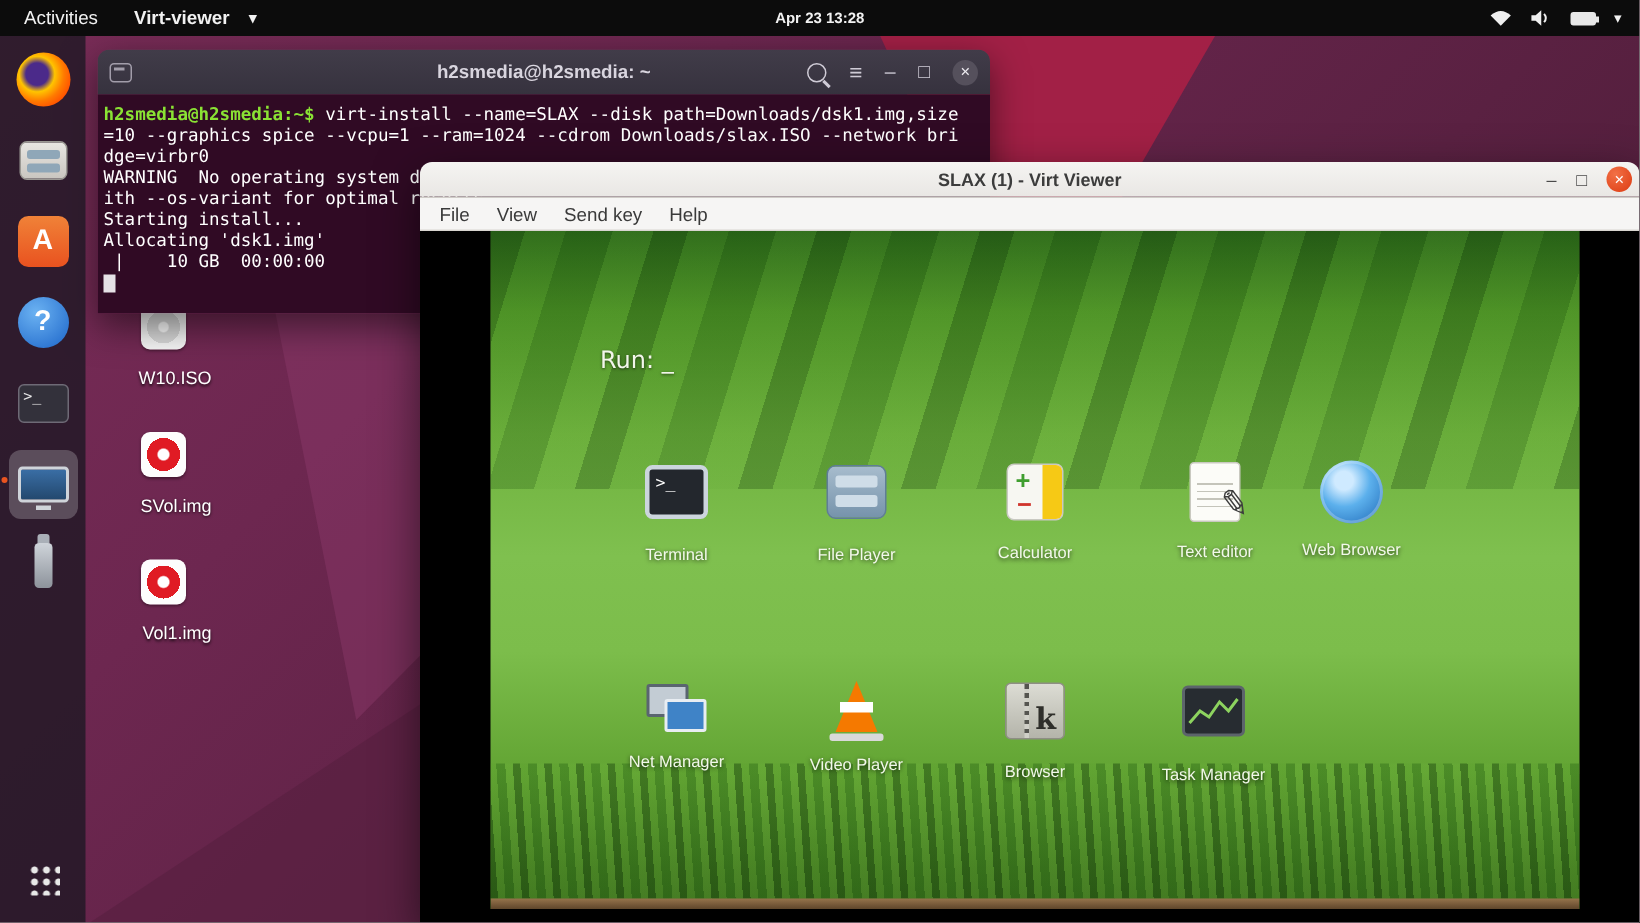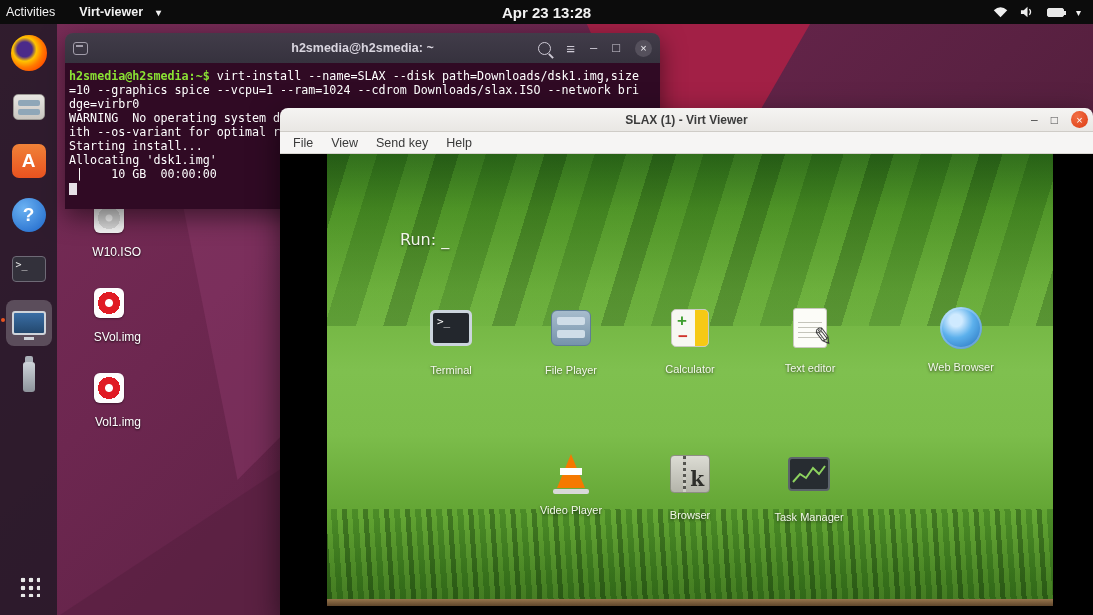--- a/index.html
+++ b/index.html
@@ -13,24 +13,24 @@
   .tri1 { left:500px; top:24px; width:310px; height:215px; background:#ab2046; opacity:.88;
           clip-path:polygon(28% 0,100% 0,60% 100%); }
   .tri2 { left:170px; top:140px; width:270px; height:340px; background:#8c3a6b; opacity:.45;
           clip-path:polygon(0 0,100% 40%,25% 100%); }
   .tri3 { left:60px; top:380px; width:320px; height:235px; background:#571f3f; opacity:.6;
           clip-path:polygon(0 100%,100% 10%,100% 100%); }
 
   
   .topbar { position:absolute; left:0; top:0; width:1093px; height:24px; background:#0c0c0c;
             color:#f2f2f2; display:flex; align-items:center; z-index:50; font-size:12.5px; }
-  .tb-left { display:flex; align-items:center; gap:18px; }
+  .tb-left { display:flex; align-items:center; gap:18px; padding-left:10px; }
   .tb-btn { padding:2px 6px; cursor:default; }
   .appmenu { display:flex; align-items:center; gap:13px; font-weight:bold; }
-  .tb-clock { position:absolute; left:0; right:0; text-align:center; font-weight:bold; font-size:15px; }
+  .tb-clock { position:absolute; left:0; right:0; text-align:center; font-weight:bold; font-size:10px; }
   .tb-right { margin-left:auto; display:flex; align-items:center; gap:12px; padding-right:12px; z-index:2; }
   .batt { width:17px; height:9px; border:1px solid #e8e8e8; border-radius:2px; position:relative; background:#e8e8e8; }
   .batt::after { content:""; position:absolute; right:-3px; top:2px; width:2px; height:4px; background:#e8e8e8; }
   .chev { font-size:10px; }
 
   
   .dock { position:absolute; left:0; top:24px; width:57px; height:591px; background:rgba(32,25,36,.82);
           z-index:40; display:flex; flex-direction:column; align-items:center; padding-top:6px; }
   .dock-item { width:46px; height:46px; margin-bottom:8px; border-radius:8px; display:flex;
                align-items:center; justify-content:center; position:relative; }
@@ -242,27 +242,31 @@
           <div class="lbl">Calculator</div>
         </div>
         <div class="vm-cell" style="left:435px; top:152px;">
           <div class="icn">
               <div class="i-text">
             <div class="pencil">✎</div>
           </div>
             </div>
           <div class="lbl">Text editor</div>
         </div>
-        <div class="vm-cell" style="left:586px; top:152px;">
+        <div class="vm-cell" style="left:526px; top:152px;">
           <div class="icn">
               <div class="i-web"></div>
             </div>
           <div class="lbl">Web Browser</div>
         </div>
 
+        <div class="vm-cell" style="left:76px; top:298px;">
+          <div class="icn i-net"></div>
+          <div class="lbl">Net Manager</div>
+        </div>
         <div class="vm-cell" style="left:196px; top:298px;">
           <div class="icn i-vlc">
             <div class="cone"></div>
             <div class="band"></div>
             <div class="base"></div>
           </div>
           <div class="lbl">Video Player</div>
         </div>
         <div class="vm-cell" style="left:315px; top:298px;">
           <div class="icn">

